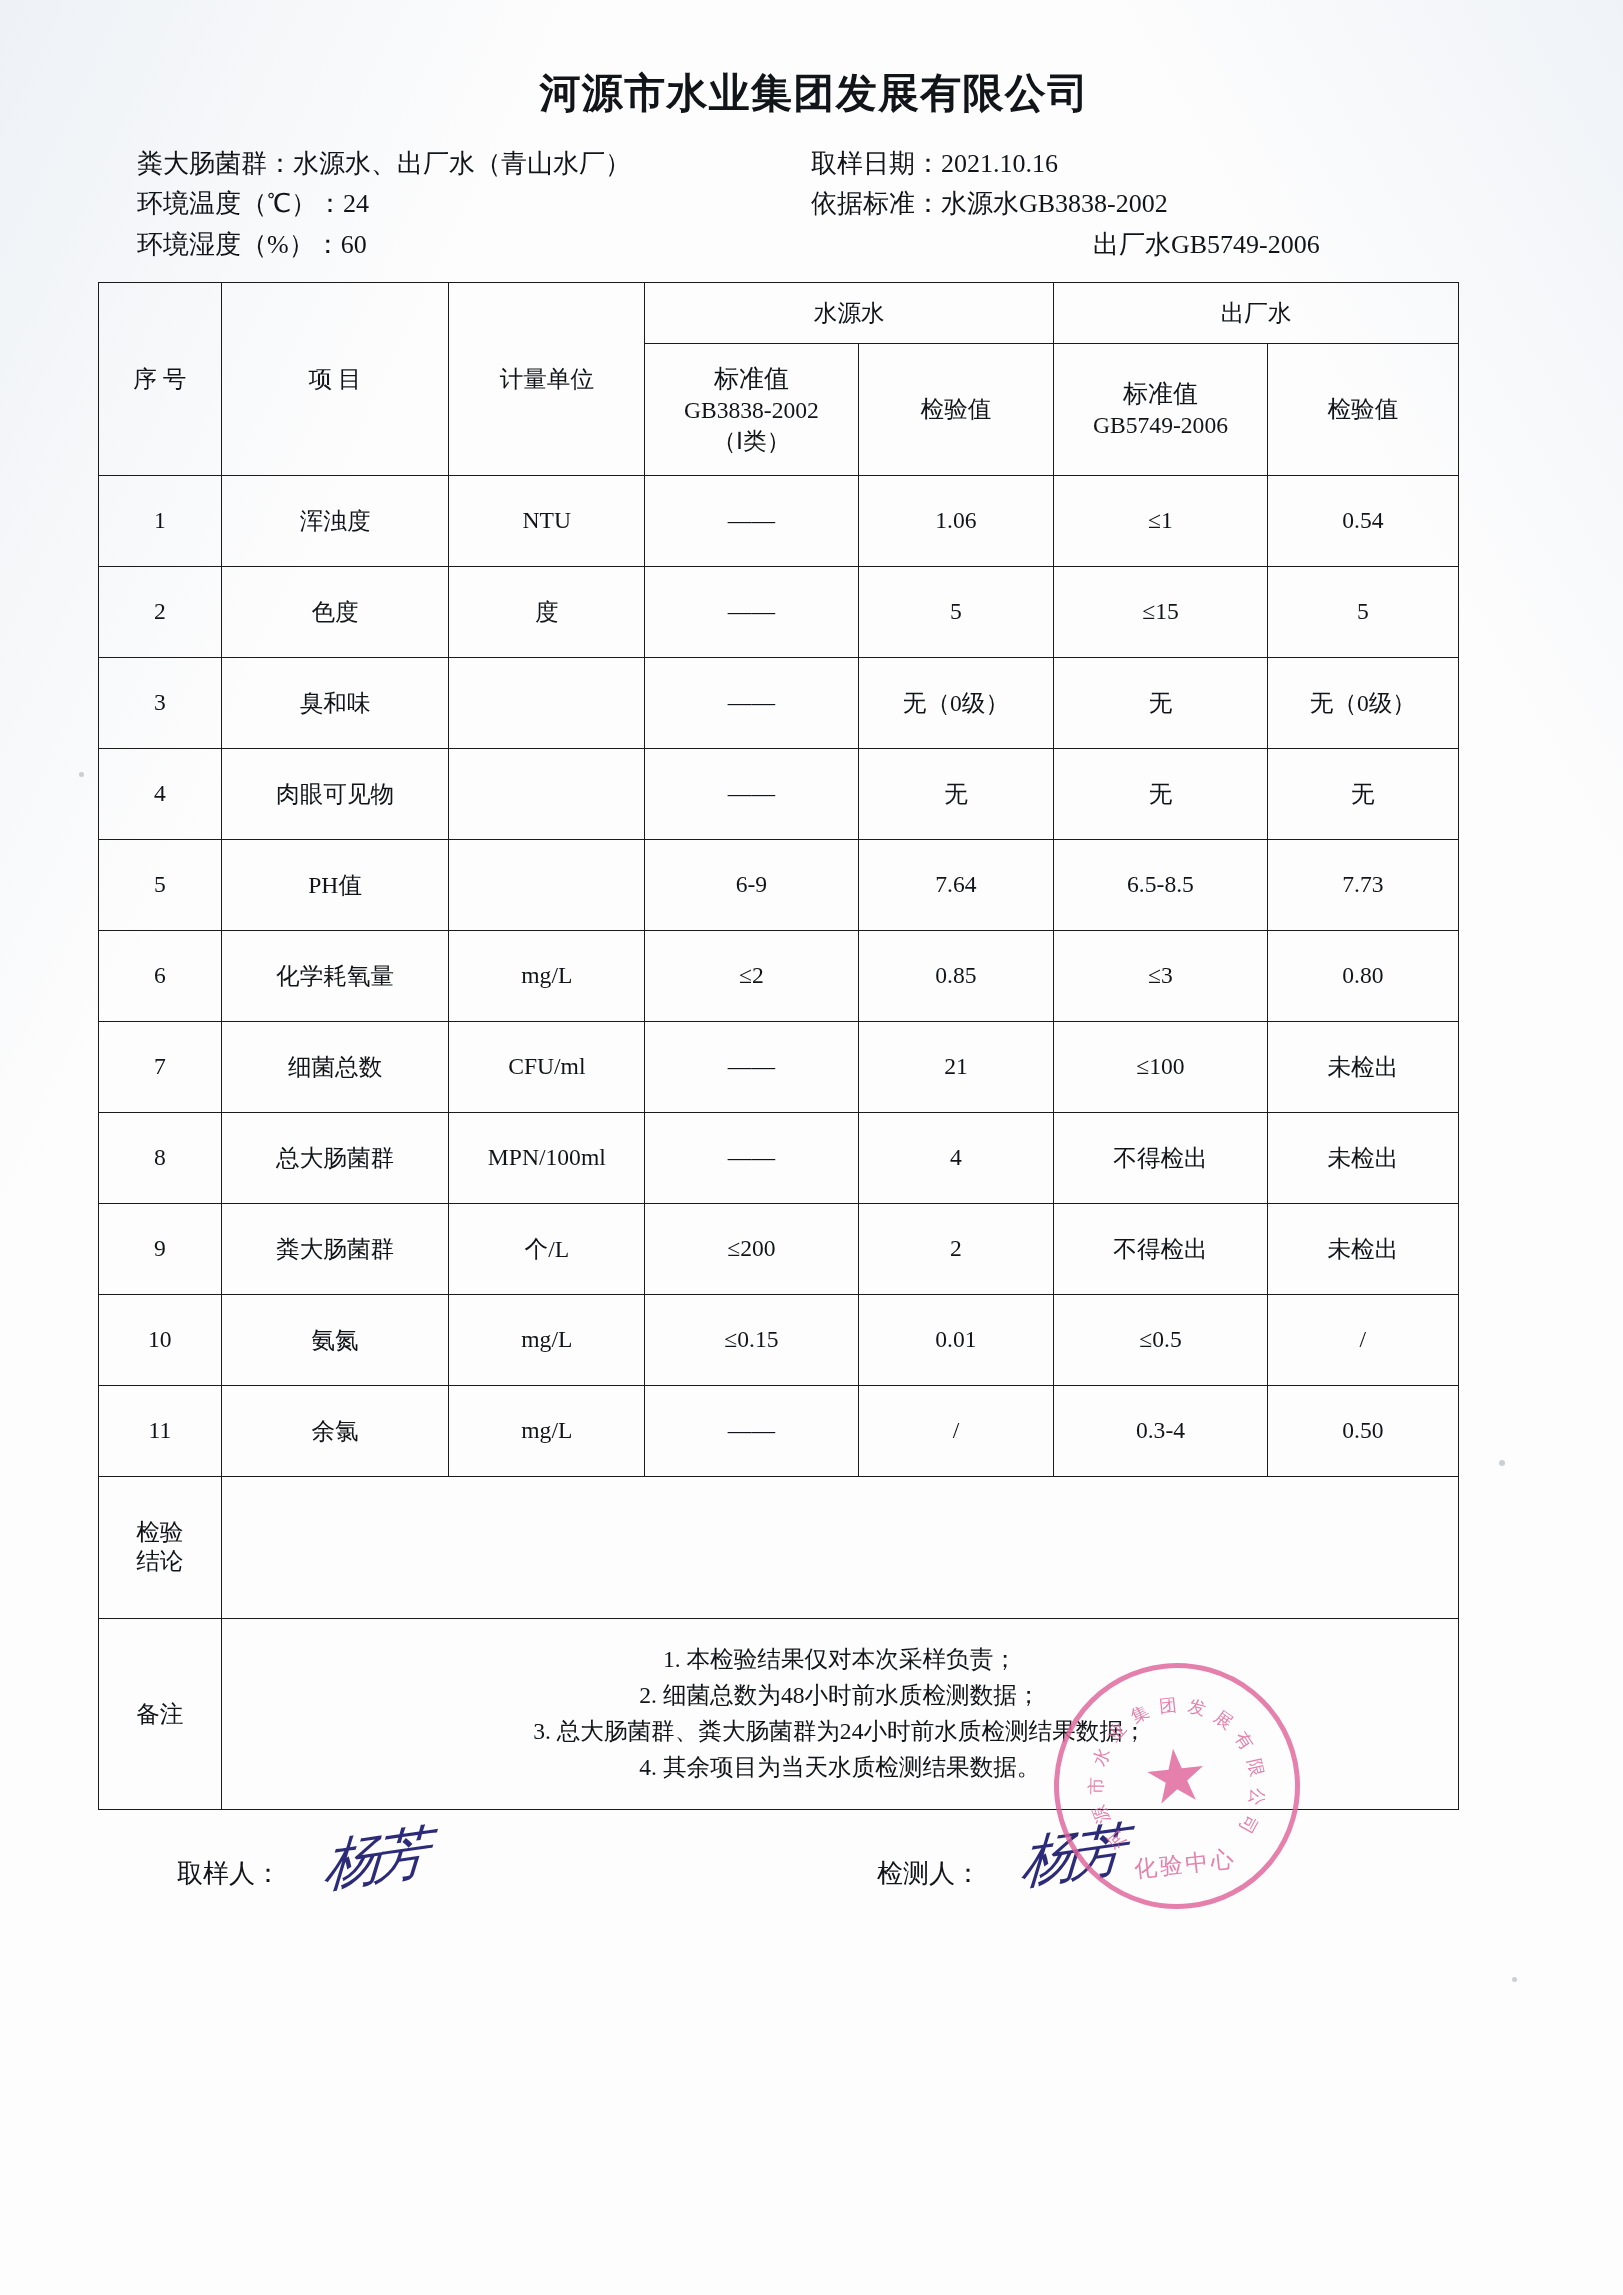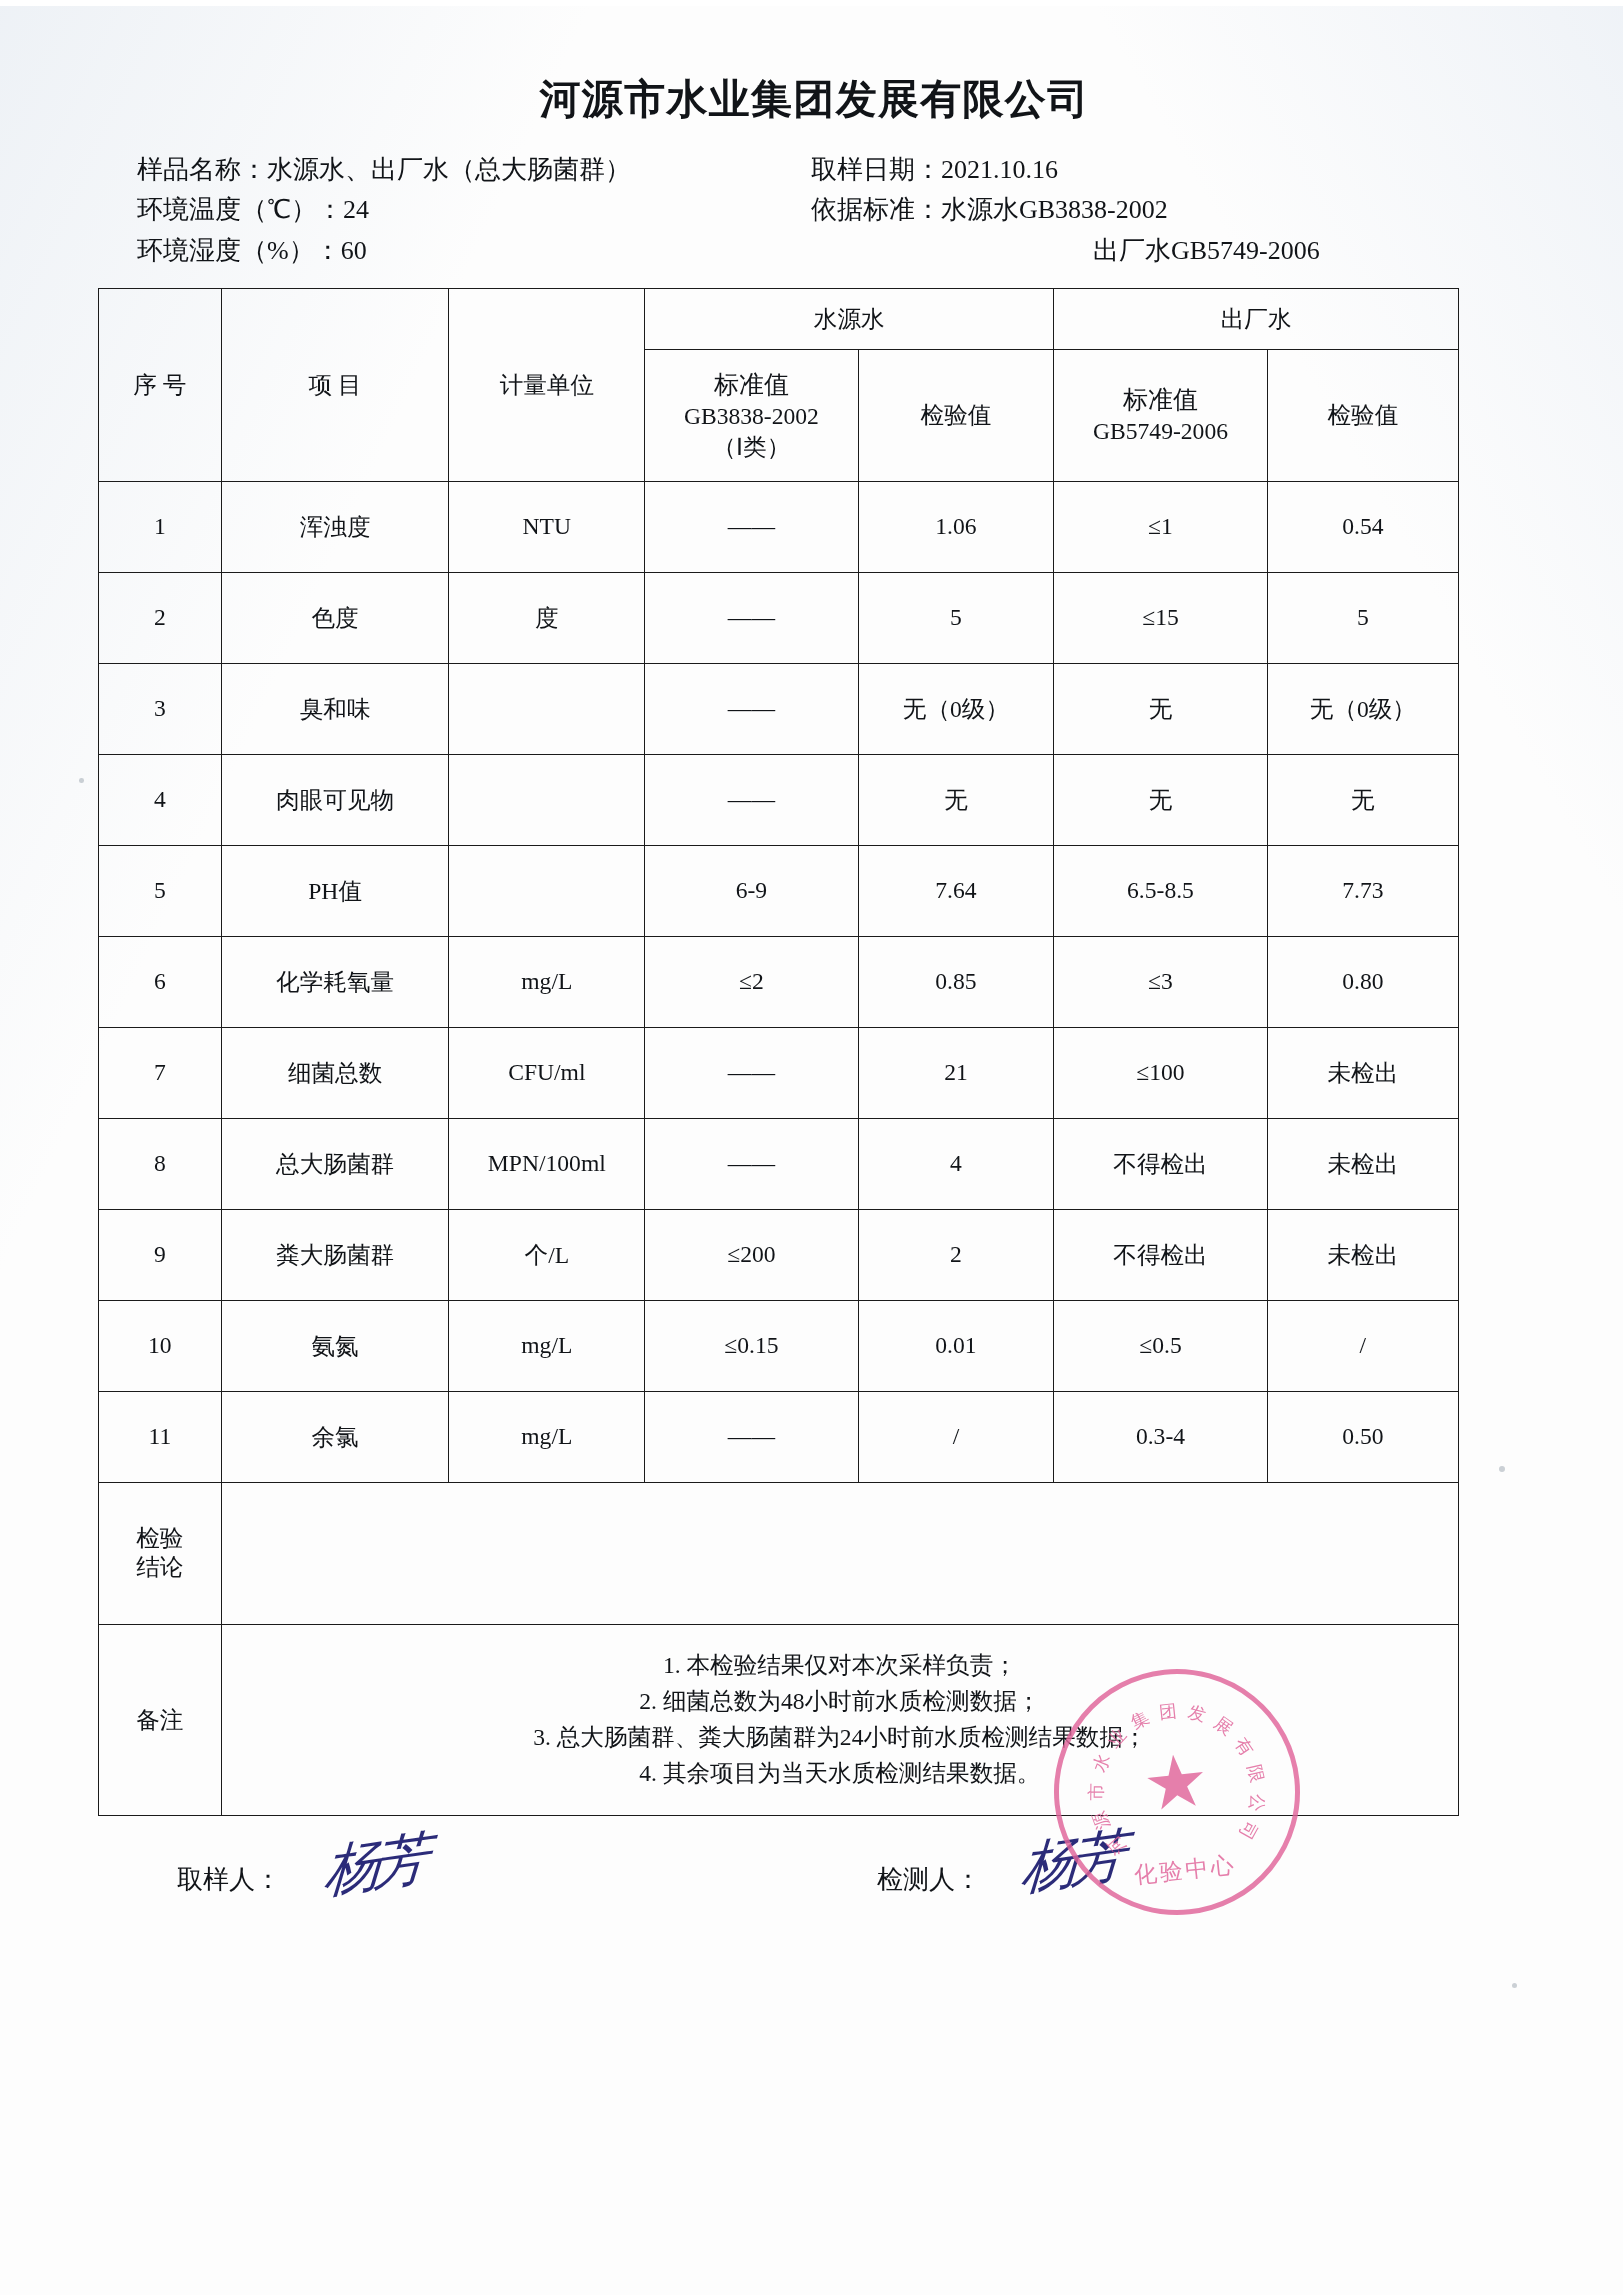--- a/index.html
+++ b/index.html
@@ -17,21 +17,20 @@
   }
 
   
   .page {
     position: absolute;
     inset: 0;
     background:
       linear-gradient(115deg, rgba(225,232,240,0.55) 0%, rgba(255,255,255,0) 22%),
       linear-gradient(240deg, rgba(222,230,240,0.45) 0%, rgba(255,255,255,0) 18%),
       #fdfdfd;
-    margin-top: 6px;
   }
 
   .sheet {
     position: absolute;
     left: 98px;
     top: 59px;
     width: 1433px;
   }
 
   .company-title {
@@ -200,21 +199,21 @@
   <div class="dot" style="left:1499px; top:1460px; width:5.9px; height:5.9px;"></div>
   <div class="dot" style="left:1512px; top:1977px; width:5.2px; height:5.2px;"></div>
   <div class="dot" style="left:79px; top:772px; width:4.6px; height:4.6px;"></div>
 
   <div class="sheet">
 
     <div class="company-title">河源市水业集团发展有限公司</div>
 
     <div class="meta">
       <div class="meta-row">
-        <div class="meta-left">样品名称：水源水、出厂水（总大肠菌群）</div>
+        <div class="meta-left">粪大肠菌群：水源水、出厂水（青山水厂）</div>
         <div class="meta-right">取样日期：2021.10.16</div>
       </div>
       <div class="meta-row">
         <div class="meta-left">环境温度（℃）：24</div>
         <div class="meta-right">依据标准：水源水GB3838-2002</div>
       </div>
       <div class="meta-row">
         <div class="meta-left">环境湿度（%）：60</div>
         <div class="meta-right2">出厂水GB5749-2006</div>
       </div>

